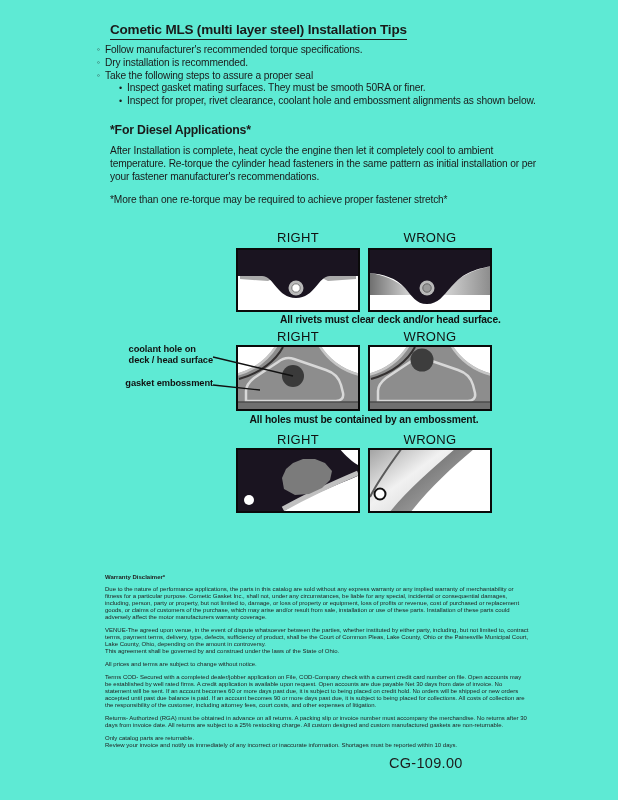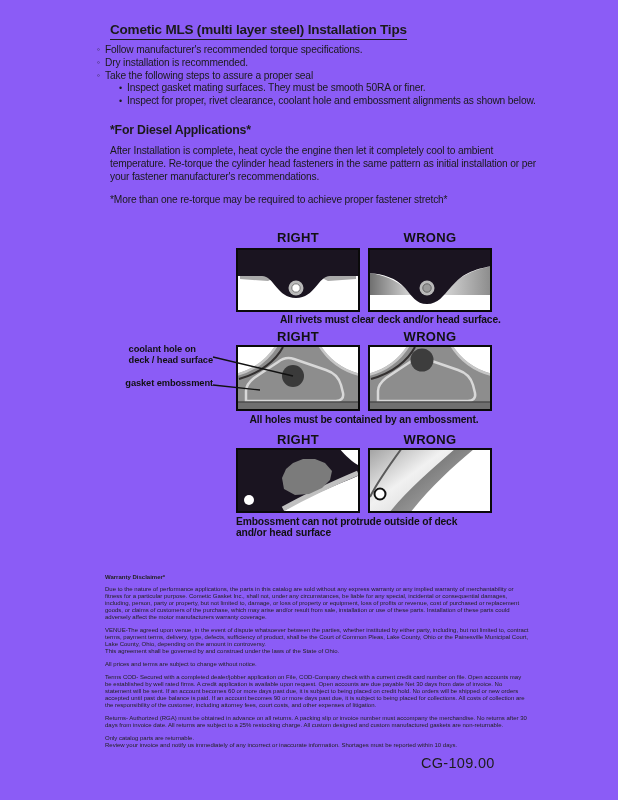--- a/index.html
+++ b/index.html
@@ -1,39 +1,39 @@
 <!DOCTYPE html>
 <html><head>
 <meta charset="utf-8">
 <style>
   html,body{margin:0;padding:0;background:#ffffff;}
   .page{
-    position:relative;width:618px;height:800px;background:#8b5cf6;overflow:hidden;
+    position:relative;width:618px;height:800px;background:#5eead4;overflow:hidden;
     font-family:"Liberation Sans","DejaVu Sans",sans-serif;color:#1a1a1a;
   }
   .abs{position:absolute;}
   .title{
     left:110px;top:22px;font-size:13.5px;font-weight:bold;letter-spacing:-0.2px;
     border-bottom:1.5px solid #1a1a1a;padding-bottom:2px;white-space:nowrap;
   }
   .bullets{left:97px;top:44px;width:460px;font-size:10.2px;line-height:12.8px;letter-spacing:-0.15px;}
   .b-row{display:flex;}
   .b-mark{width:8px;flex:0 0 8px;font-size:8px;line-height:12.8px;}
   .sub{margin-left:22px;}
   .sub .b-mark{font-size:9px;}
   .diesel{left:110px;top:116px;width:438px;font-size:10.2px;line-height:13px;letter-spacing:-0.15px;}
   .diesel h2{font-size:12.3px;font-weight:bold;margin:8px 0 7px 0;letter-spacing:-0.2px;}
   .diesel p{margin:0 0 10px 0;}
-  .dlabel{font-size:13px;font-weight:700;letter-spacing:0.3px;text-align:center;width:124px;color:#111;}
+  .dlabel{font-size:13px;font-weight:400;letter-spacing:0.3px;text-align:center;width:124px;color:#111;}
   .cap{font-size:10.3px;font-weight:bold;letter-spacing:-0.15px;color:#111;}
   .callout{right:405px;text-align:left;font-size:9.3px;font-weight:bold;line-height:11px;letter-spacing:-0.1px;color:#111;}
   .warranty{left:105px;top:574px;width:424px;font-size:6px;line-height:7px;color:#222;}
   .warranty .wh{font-weight:bold;margin:0 0 5px 0;}
   .warranty p{margin:0 0 6px 0;}
-  .pageno{left:389px;top:755px;font-size:14.5px;letter-spacing:0.3px;color:#1c1c1c;margin-left:32px;}
+  .pageno{left:389px;top:755px;font-size:14.5px;letter-spacing:0.3px;color:#1c1c1c;}
   svg{display:block;}
 </style>
 </head>
 <body>
 
 <div class="page">
 
   <div class="abs title">Cometic MLS (multi layer steel) Installation Tips</div>
 
   <div class="abs bullets">
@@ -169,24 +169,20 @@
       </linearGradient>
     </defs>
     <rect width="124" height="65" fill="#ffffff"></rect>
     <path d="M0,0 H88 C63,22 38,43 21,65 H0 Z" fill="url(#g3a)"></path>
     <path d="M34,0 C23,15 10,33 2,49" fill="none" stroke="#5a5a5a" stroke-width="2"></path>
     <path d="M88,0 C63,22 38,43 21,65 H42 C60,42 84,19 106,1 Z" fill="url(#g3b)"></path>
     <circle cx="12" cy="46" r="5.5" fill="#ffffff" stroke="#111111" stroke-width="2"></circle>
     <rect x="1" y="1" width="122" height="63" fill="none" stroke="#0a0a0a" stroke-width="2"></rect>
   </svg>
 
-  <div class="abs cap" style="left:236px;top:516px;">
-    <span>Embossment can not protrude outside of deck</span><br>
-    <span>and/or head surface</span>
-  </div>
 
   <div class="abs warranty">
     <p class="wh">Warranty Disclaimer*</p>
     <p>Due to the nature of performance applications, the parts in this catalog are sold without any express warranty or any implied warranty of merchantability or fitness for a particular purpose.  Cometic Gasket Inc., shall not, under any circumstances, be liable for any special, incidental or consequential damages, including, person, party or property, but not limited to, damage, or loss of property or equipment, loss of profits or revenue, cost of purchased or replacement goods, or claims of customers of the purchase, which may arise and/or result from sale, installation or use of these parts.  Installation of these parts could adversely affect the motor manufacturers warranty coverage.</p>
     <p style="margin-bottom:0;">VENUE-The agreed upon venue, in the event of dispute whatsoever between the parties, whether instituted by either party, including, but not limited to, contract terms, payment terms, delivery, type, defects, sufficiency of product, shall be the Court of Common Pleas, Lake County, Ohio or the Painesville Municipal Court, Lake County, Ohio, depending on the amount in controversy.</p>
     <p>This agreement shall be governed by and construed under the laws of the State of Ohio.</p>
     <p>All prices and terms are subject to change without notice.</p>
     <p>Terms COD- Secured with a completed dealer/jobber application on File, COD-Company check with a current credit card number on file.  Open accounts may be established by well rated firms.  A credit application is available upon request.  Open accounts are due payable Net 30 days from date of invoice.  No statement will be sent.  If an account becomes 60 or more days past due, it is subject to being placed on credit hold.  No orders will be shipped or new orders accepted until past due balance is paid.  If an account becomes 90 or more days past due, it is subject to being placed for collections.  All costs of collection are the responsibility of the customer, including attorney fees, court costs, and other expenses of litigation.</p>
     <p>Returns- Authorized (RGA) must be obtained in advance on all returns.  A packing slip or invoice number must accompany the merchandise.  No returns after 30 days from invoice date.  All returns are subject to a 25% restocking charge.  All custom designed and custom manufactured gaskets are non-returnable.</p>
     <p style="margin-bottom:0;">Only catalog parts are returnable.</p>

